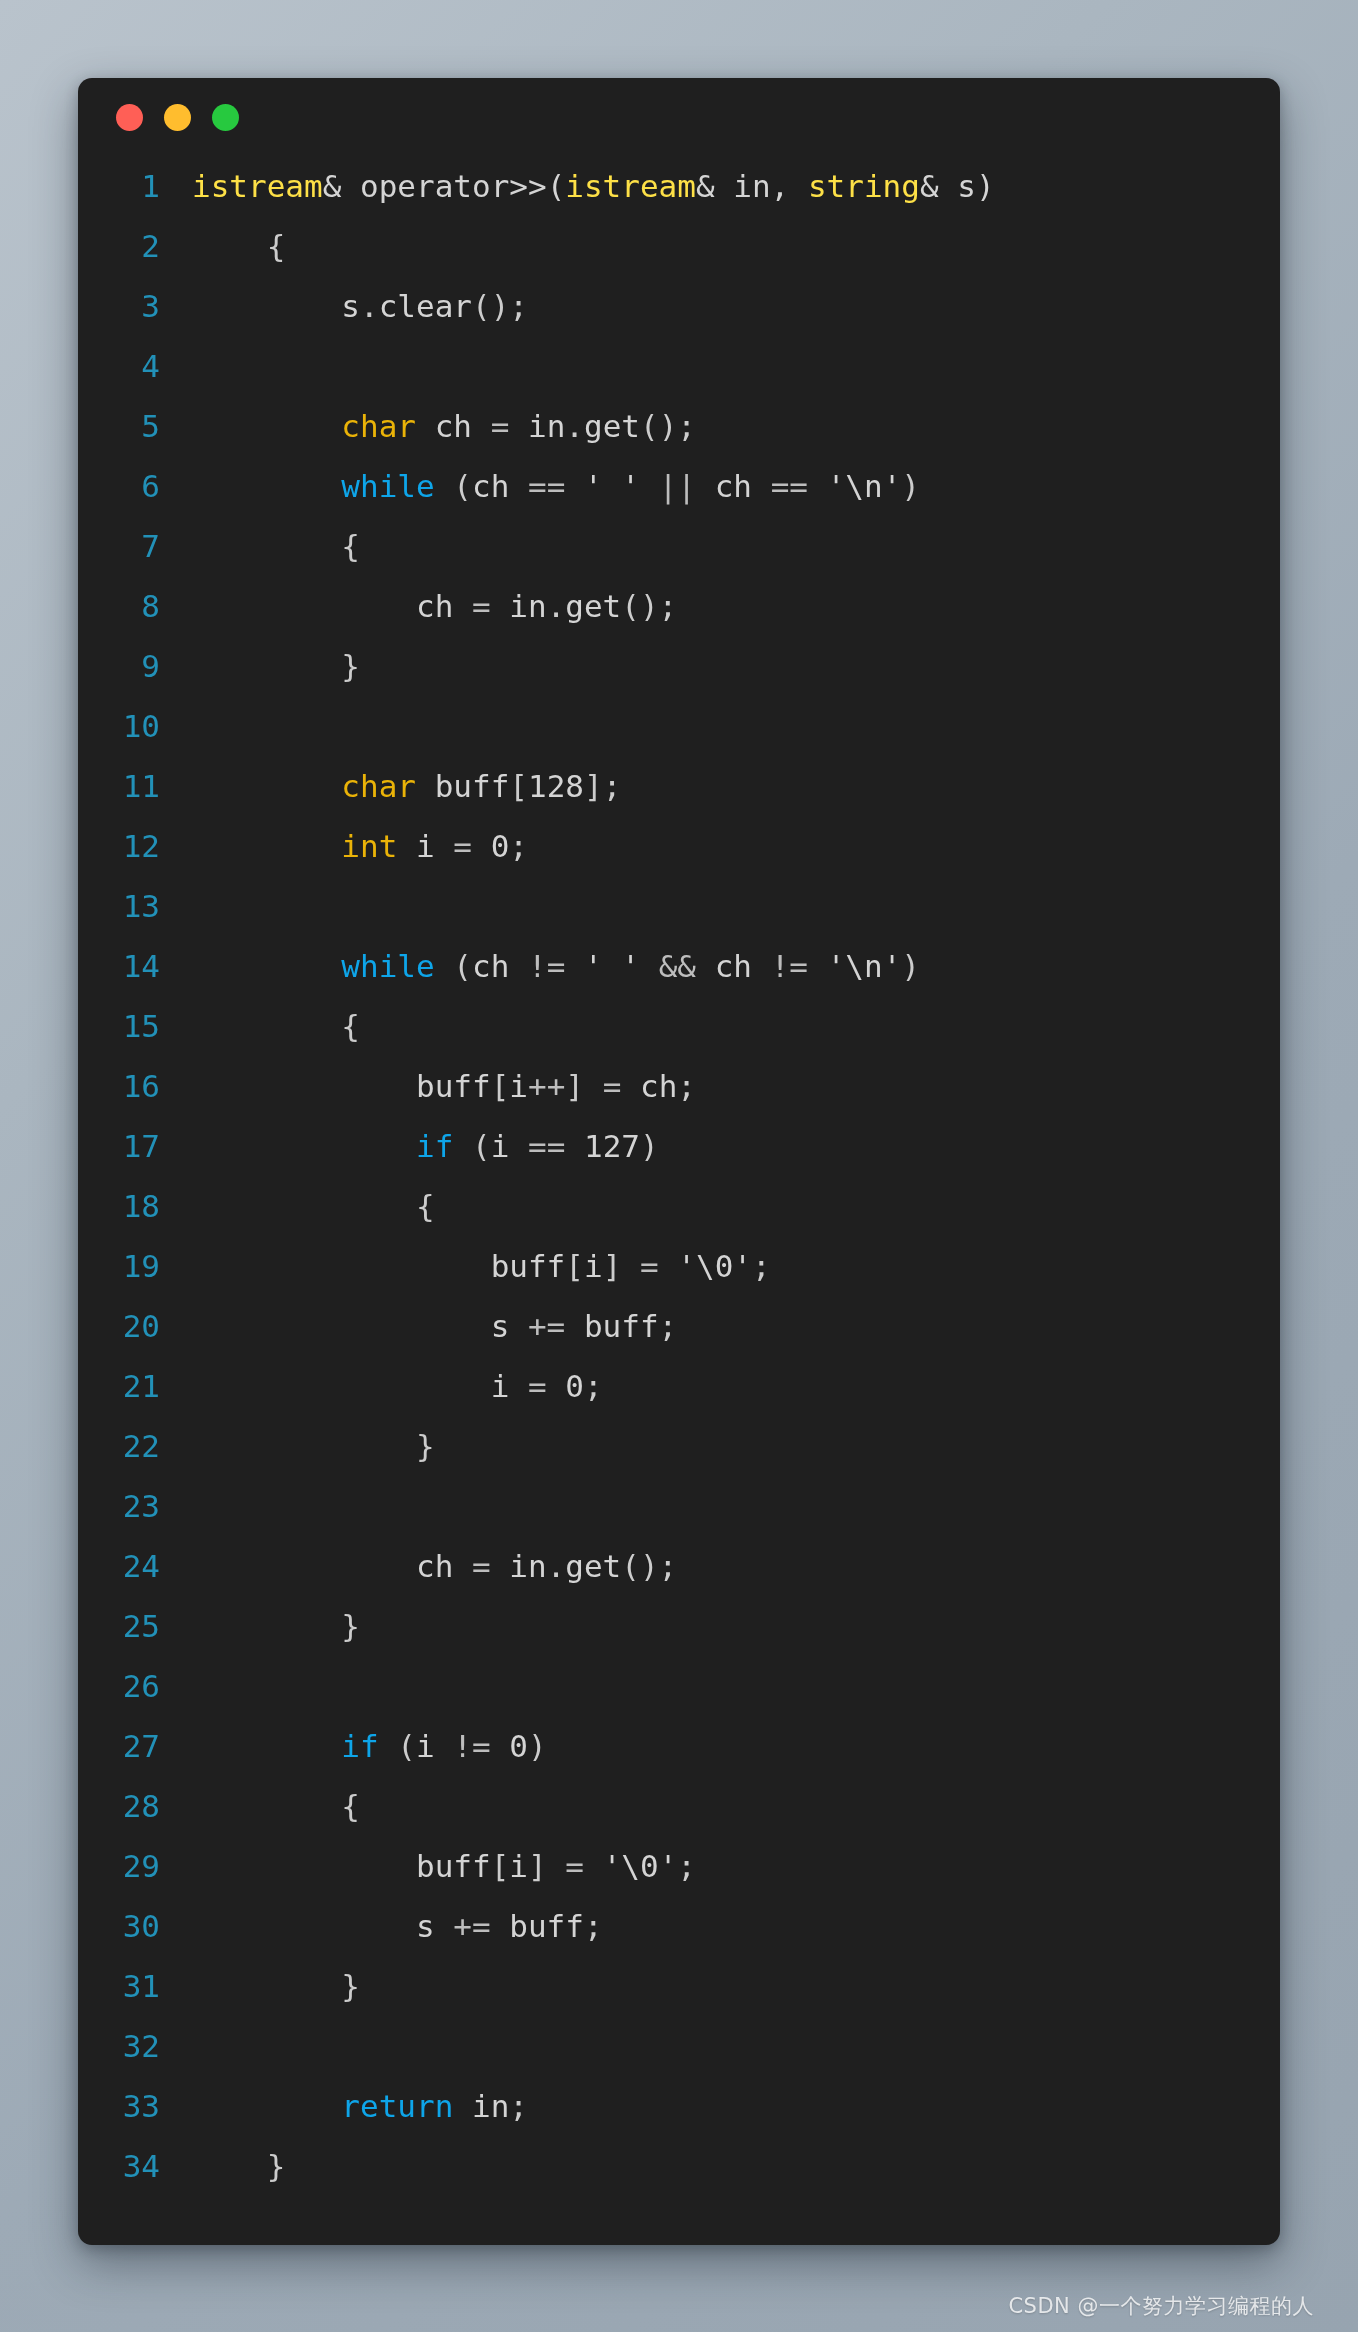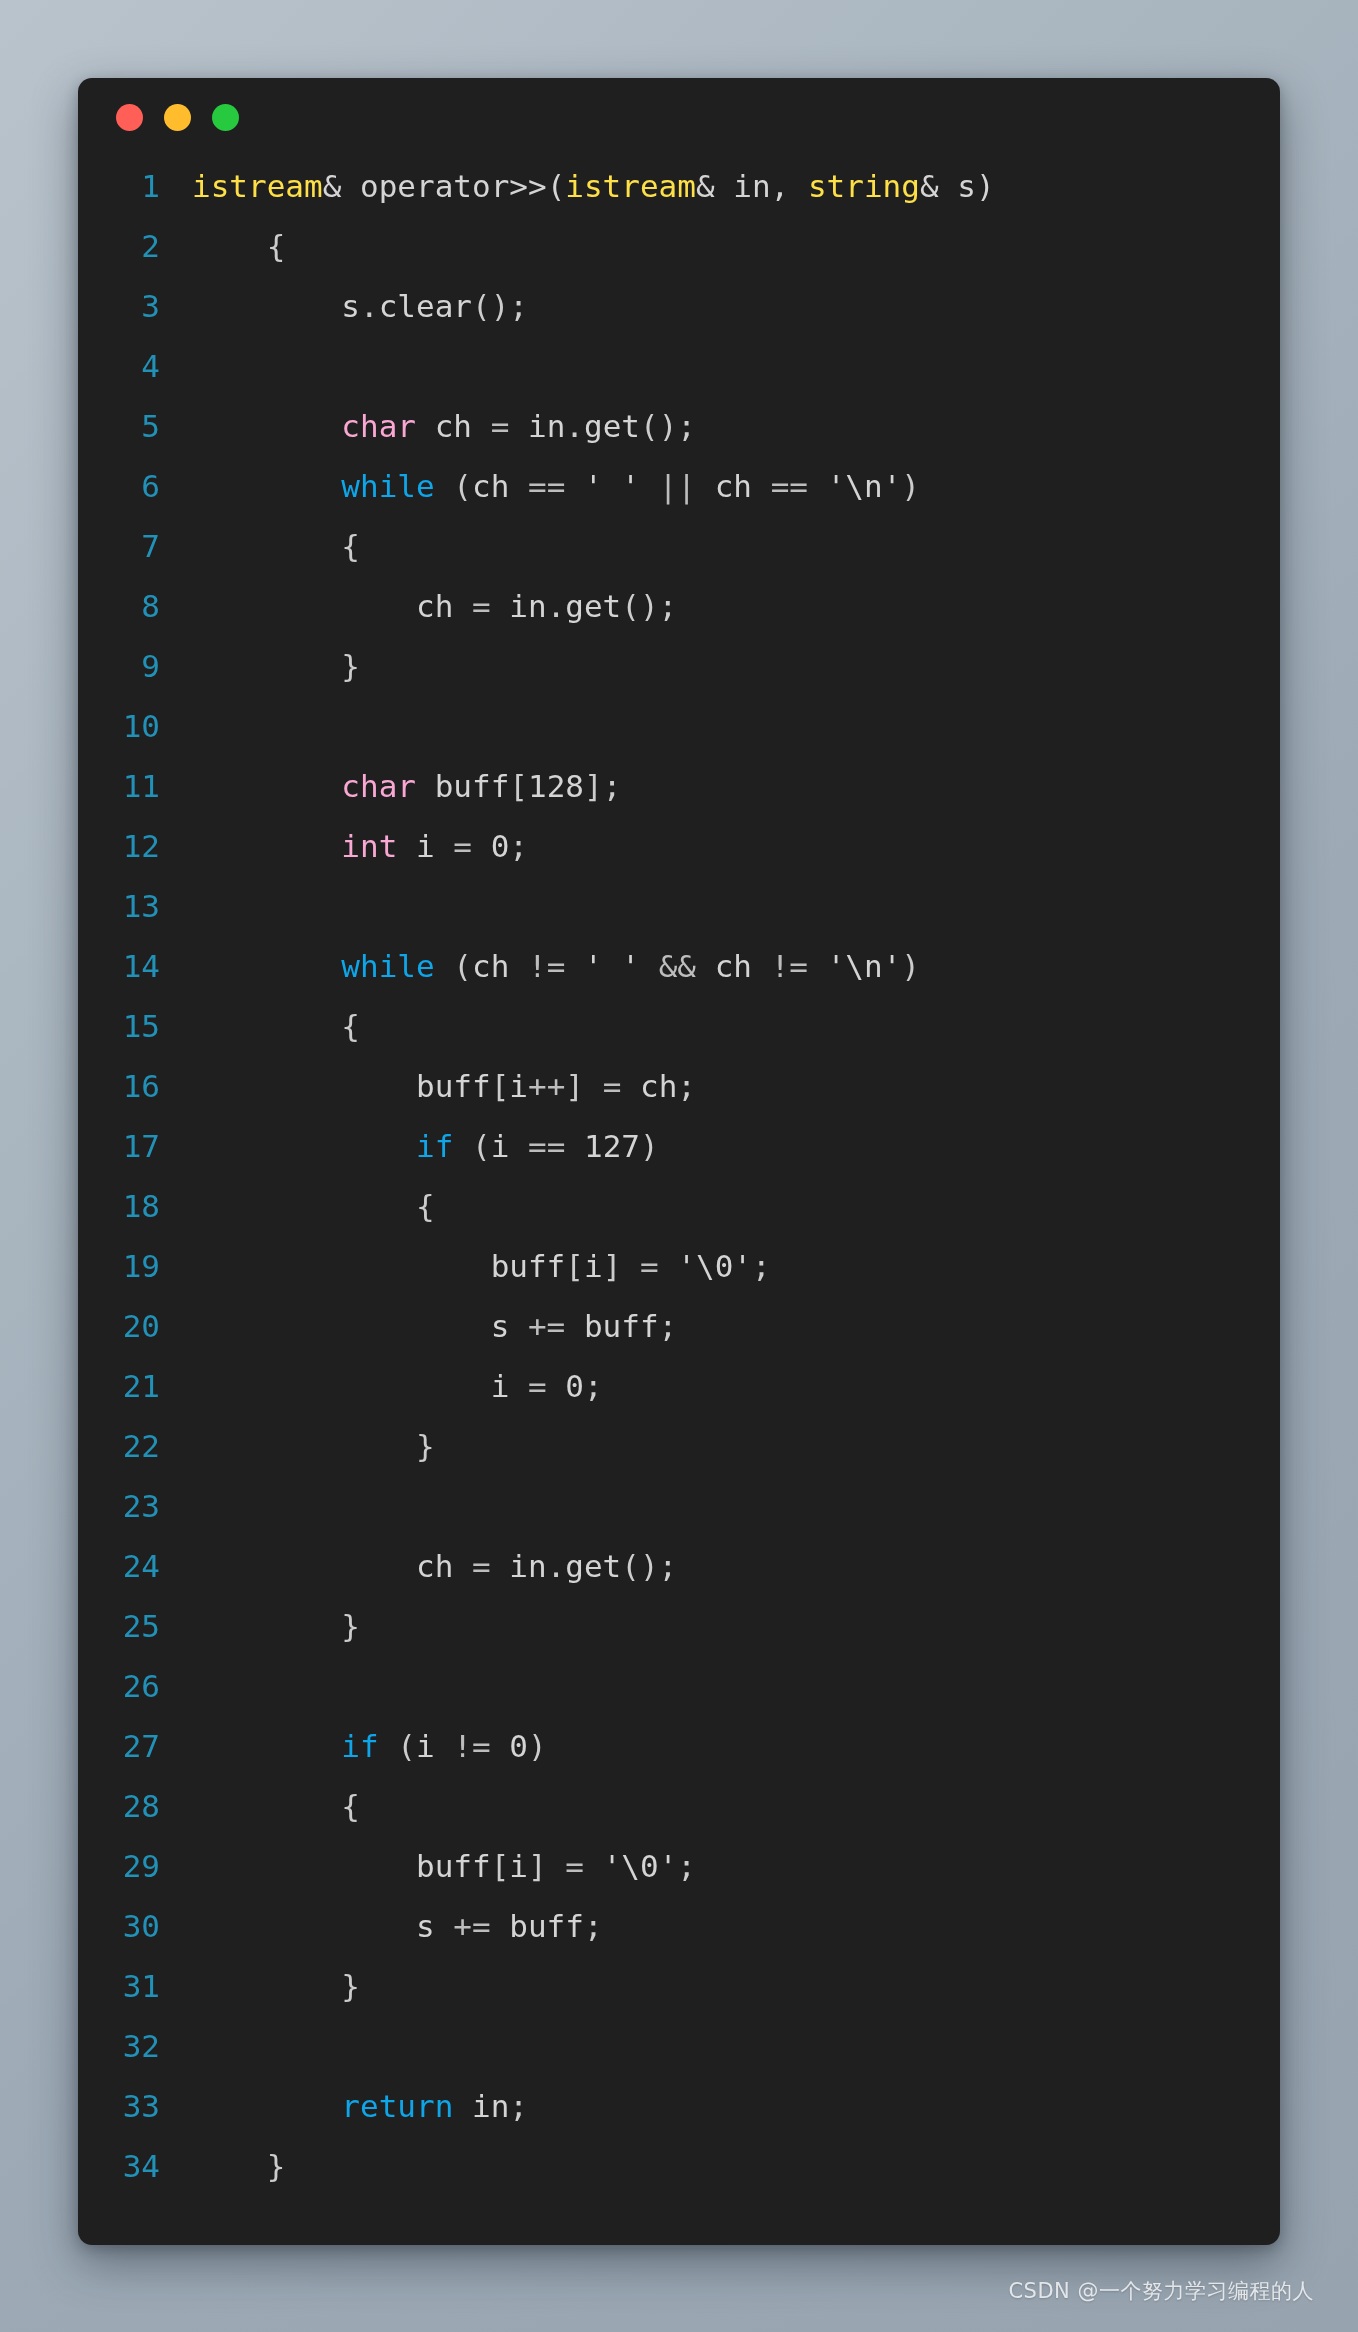--- a/index.html
+++ b/index.html
@@ -82,30 +82,30 @@
     color: #d4d4d4;
     font-size: 31px;
     line-height: 60px;
     white-space: pre;
     padding-left: 22px;
   }
 
   
   .t-plain   { color: #d4d4d4; }
   .t-type    { color: #fde047; }  
-  .t-keyword { color: #f9a8d4; margin-top: 28px; }  
+  .t-keyword { color: #eab308; margin-top: 28px; }  
   .t-control { color: #0ea5e9; }  
   .t-punct   { color: #cccccc; }
   .t-op      { color: #bdbdbd; }
 
   
   #watermark {
     position: absolute;
     right: 44px;
-    bottom: 27px;
+    bottom: 12px;
     color: rgba(255,255,255,0.78);
     font-family: "DejaVu Sans", sans-serif;
     font-size: 21px;
     letter-spacing: 0.5px;
     text-shadow: 0 1px 2px rgba(0,0,0,0.18);
     user-select: none;
     text-align: right;
   }
 </style>
 </head>

